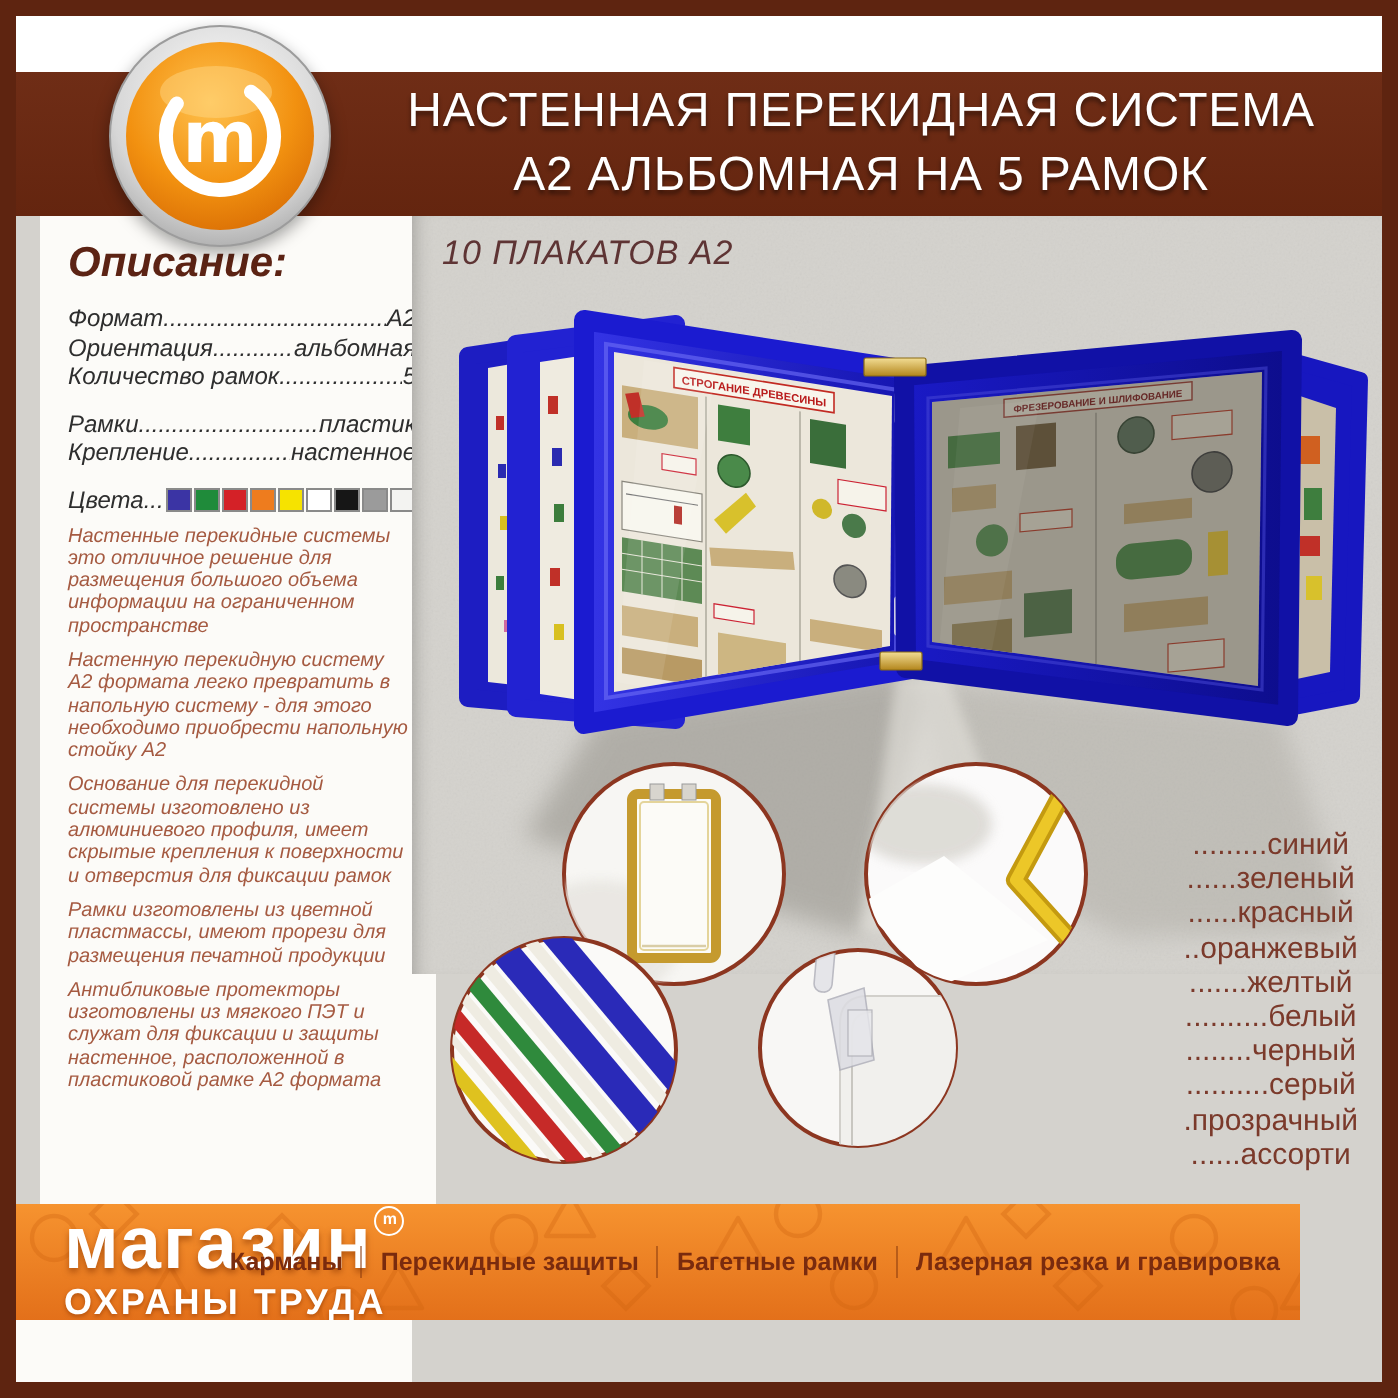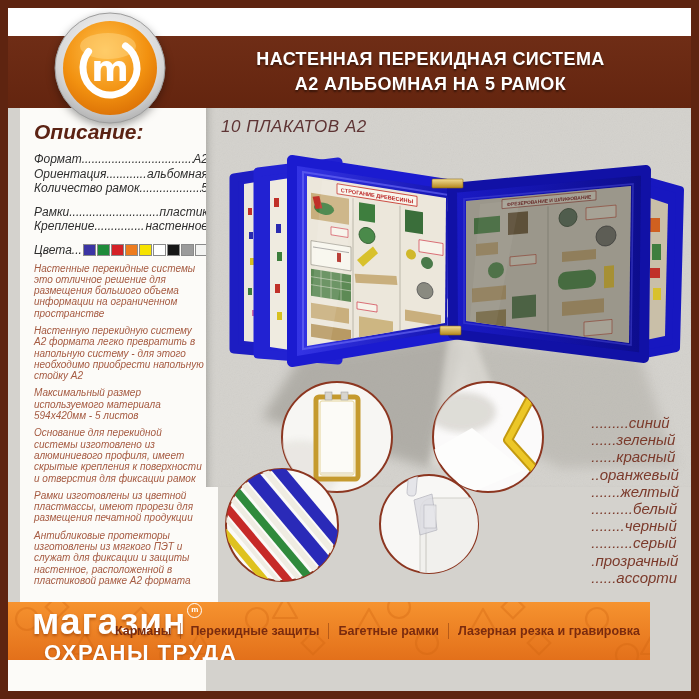--- a/index.html
+++ b/index.html
@@ -3,21 +3,21 @@
 <meta charset="utf-8">
 <style>
   html,body{margin:0;padding:0;}
   body{font-family:"Liberation Sans", sans-serif;}
   .page{position:relative;width:699px;height:699px;background:#5e2410;overflow:hidden;}
   .inner{position:absolute;left:8px;top:8px;width:683px;height:683px;background:#d4d2cd;}
 
   .top-strip{position:absolute;left:0;top:0;width:683px;height:28px;background:#ffffff;}
   .header-band{position:absolute;left:0;top:28px;width:683px;height:72px;background:linear-gradient(180deg,#6f2d16,#64250f);}
   .header-text{position:absolute;left:170px;top:0;width:505px;height:72px;display:flex;flex-direction:column;justify-content:center;align-items:center;gap:4px;}
-  .header-text .t1,.header-text .t2{color:#ffffff;font-weight:bold;font-size:18px;letter-spacing:.4px;text-shadow:0 2px 2px rgba(0,0,0,.45);white-space:nowrap;}
+  .header-text .t1,.header-text .t2{color:#ffffff;font-weight:normal;font-size:24px;letter-spacing:.4px;text-shadow:0 2px 2px rgba(0,0,0,.45);white-space:nowrap;}
 
   .logo-wrap{position:absolute;left:44px;top:2px;width:116px;height:116px;z-index:5;filter:drop-shadow(0 3px 4px rgba(0,0,0,.35));}
 
   .sidebar{position:absolute;left:12px;top:100px;width:198px;height:494px;background:#fcfbf8;box-sizing:border-box;padding:10px 10px 0 14px;overflow:hidden;}
   .sidebar-title{font-size:21px;font-weight:bold;font-style:italic;color:#5c2314;margin:2px 0 8px 0;}
   .spec-row{display:flex;align-items:baseline;font-size:12px;font-style:italic;color:#2e2e2e;line-height:14.5px;}
   .spec-label{white-space:nowrap;}
   .spec-value{white-space:nowrap;}
   .dots{flex:1;overflow:hidden;white-space:nowrap;color:#2e2e2e;}
   .dots::before{content:"....................................................................";}
@@ -26,28 +26,28 @@
   .colors-dots{overflow:hidden;white-space:nowrap;width:22px;}
   .colors-dots::before{content:"..........";}
   .swatches{display:flex;gap:1px;margin-left:2px;}
   .swatch{width:13px;height:12px;border:1px solid #8a8a8a;box-sizing:border-box;display:inline-block;}
   .para{font-size:10px;line-height:11.3px;font-style:italic;color:#a55a41;margin:6px 2px 0 0;}
 
   .main{position:absolute;left:198px;top:100px;width:485px;height:379px;background:#d4d2cd;box-shadow:inset 8px 0 10px -8px rgba(0,0,0,.3);}
   .texture{position:absolute;left:0;top:0;width:100%;height:100%;}
   .caption{position:absolute;left:15px;top:9px;font-size:17px;font-style:italic;color:#5e3434;letter-spacing:.5px;z-index:2;}
   .product-svg{position:absolute;left:0;top:0;width:485px;height:494px;z-index:1;}
-  .color-list{position:absolute;right:12px;top:306px;text-align:left;font-size:15px;line-height:17.2px;font-style:italic;color:#7b3a2b;z-index:2;}
+  .color-list{position:absolute;right:12px;top:306px;text-align:center;font-size:15px;line-height:17.2px;color:#7b3a2b;z-index:2;}
 
   .orange-band{position:absolute;left:0;top:594px;width:642px;height:58px;background:linear-gradient(180deg,#f6932f,#e3701a);overflow:hidden;}
   .band-pattern{position:absolute;left:0;top:0;width:683px;height:58px;}
   .brand{position:absolute;left:24px;top:1px;z-index:2;line-height:1;}
   .brand-word{font-size:37px;font-weight:bold;color:#ffffff;letter-spacing:1px;text-shadow:0 2px 3px rgba(140,55,0,.6);}
   .tm{display:inline-block;width:13px;height:13px;border:1.5px solid #fff;border-radius:50%;font-size:8px;line-height:12px;text-align:center;color:#fff;vertical-align:top;margin-left:1px;font-weight:bold;}
-  .brand-sub{font-size:22px;font-weight:bold;color:#ffffff;letter-spacing:1.5px;margin-top:2px;text-shadow:0 1px 2px rgba(140,55,0,.6);margin-left:12px;}
+  .brand-sub{font-size:18px;font-weight:bold;color:#ffffff;letter-spacing:1.5px;margin-top:2px;text-shadow:0 1px 2px rgba(140,55,0,.6);}
   .band-menu{position:absolute;right:10px;top:0;height:58px;display:flex;align-items:center;gap:9px;z-index:2;}
   .menu-item{font-size:12.5px;font-weight:bold;color:#7a2b0e;white-space:nowrap;cursor:pointer;}
   .menu-div{width:0;height:16px;border-left:1.5px solid rgba(140,60,15,.55);}
 
   .bottom-left{position:absolute;left:0;top:652px;width:198px;height:31px;background:#fcfbf8;}
   .bottom-right{position:absolute;left:198px;top:652px;width:485px;height:31px;background:#d4d2cd;}
 </style>
 </head>
 <body>
 
@@ -126,21 +126,20 @@
           <span class="swatch" style="background: rgb(246, 227, 0);"></span>
           <span class="swatch" style="background: rgb(255, 255, 255);"></span>
           <span class="swatch" style="background: rgb(22, 22, 22);"></span>
           <span class="swatch" style="background: rgb(155, 155, 155);"></span>
           <span class="swatch" style="background: rgb(243, 243, 241);"></span>
         </span>
       </div>
 
       <div class="para">Настенные перекидные системы это отличное решение для размещения большого объема информации на ограниченном пространстве</div>
       <div class="para">Настенную перекидную систему А2 формата легко превратить в напольную систему - для этого необходимо приобрести напольную стойку А2</div>
-      <div class="para">Максимальный размер используемого материала 594х420мм - 5 листов</div>
       <div class="para">Основание для перекидной системы изготовлено из алюминиевого профиля, имеет скрытые крепления к поверхности и отверстия для фиксации рамок</div>
       <div class="para">Рамки изготовлены из цветной пластмассы, имеют прорези для размещения печатной продукции</div>
       <div class="para">Антибликовые протекторы изготовлены из мягкого ПЭТ и служат для фиксации и защиты настенное, расположенной в пластиковой рамке А2 формата</div>
 
     </div>
 
     <div class="main">
       <svg class="texture">
         <filter id="nz">
             <feTurbulence type="fractalNoise" baseFrequency="0.9" numOctaves="2" stitchTiles="stitch"></feTurbulence>

